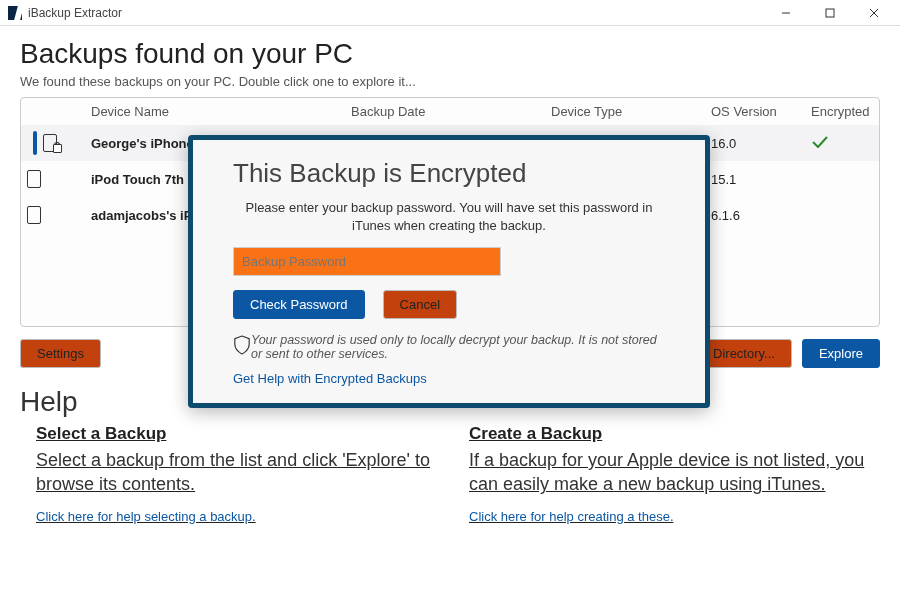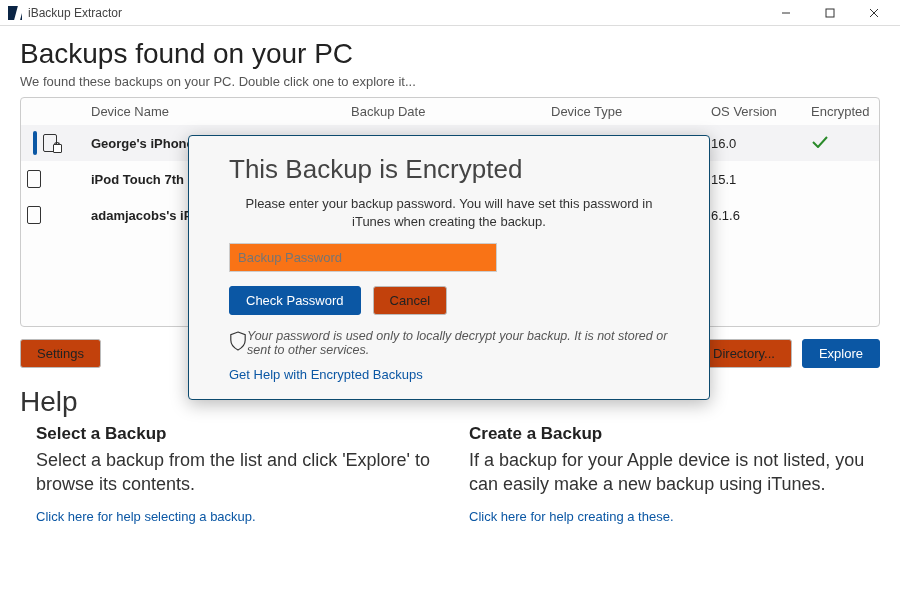--- a/index.html
+++ b/index.html
@@ -27,31 +27,31 @@
   .device-icon.lock::before { content:""; position:absolute; right:-4px; bottom:5px; width:4px; height:3px; border:1px solid #333; border-bottom:none; border-radius:3px 3px 0 0; background:transparent; }
   .dev-name { font-weight:600; color:#222; }
   .encrypted-cell { color:#2a8a2a; font-weight:700; }
   .check { width:18px; height:12px; }
   .check path { stroke:#2a8a2a; stroke-width:2; fill:none; }
   .actions-row { display:flex; gap:10px; margin-top:12px; align-items:center; }
   .btn { border:1px solid #bbb; background:#c2410c; color:#222; padding:6px 16px; border-radius:3px; font-size:13px; cursor:pointer; }
   .btn.primary { background:#0b57a4; color:#fff; border-color:#0b57a4; }
   .spacer { flex:1; }
   h2.help-title { font-size:28px; font-weight:400; margin:18px 0 6px 0; color:#333; }
-  .help-cols { display:flex; gap:22px; padding-left:16px; }
+  .help-cols { display:flex; gap:22px; padding-left:16px;text-decoration:underline; }
   .help-col { flex:1; }
   .help-col h3 { font-size:17px; font-weight:600; margin-bottom:4px; }
   .help-col p { font-size:18px; color:#333; margin-bottom:10px; line-height:1.35; }
   .link { color:#0b57a4; font-size:13px; cursor:pointer; }
   
-  .dialog { position:absolute; top:135px; left:188px; width:522px; background:#f7f7f7; border:1px solid #0c4a6e; border-radius:4px; box-shadow:0 4px 18px rgba(0,0,0,0.28); padding:18px 40px 16px 40px; }
+  .dialog { position:absolute; top:135px; left:188px; width:522px; background:#f7f7f7; border:5px solid #0c4a6e; border-radius:4px; box-shadow:0 4px 18px rgba(0,0,0,0.28); padding:18px 40px 16px 40px; }
   .dialog h2 { font-size:26px; font-weight:400; color:#444; margin-bottom:10px; }
   .dialog .desc { font-size:13px; color:#333; line-height:1.4; margin-bottom:12px;text-align:center; }
   .dialog input { width:268px; padding:6px 8px; font-size:13px; border:1px solid #ccc; background:#f97316; margin-bottom:14px; }
-  .dialog .btn-row { display:flex; gap:12px; margin-bottom:14px; }
+  .dialog .btn-row { display:flex; gap:18px; margin-bottom:14px; }
   .dialog .info-row { display:flex; align-items:flex-start; font-size:12.5px; color:#555; font-style:italic; margin-bottom:8px; }
   .shield { width:18px; height:20px; flex-shrink:0; margin-top:2px; }
   .shield path { stroke:#333; stroke-width:1.3; fill:none; }
 </style>
 </head>
 <body>
 
 <div class="titlebar">
   <span class="app-icon"></span>
   <span>iBackup Extractor</span>

